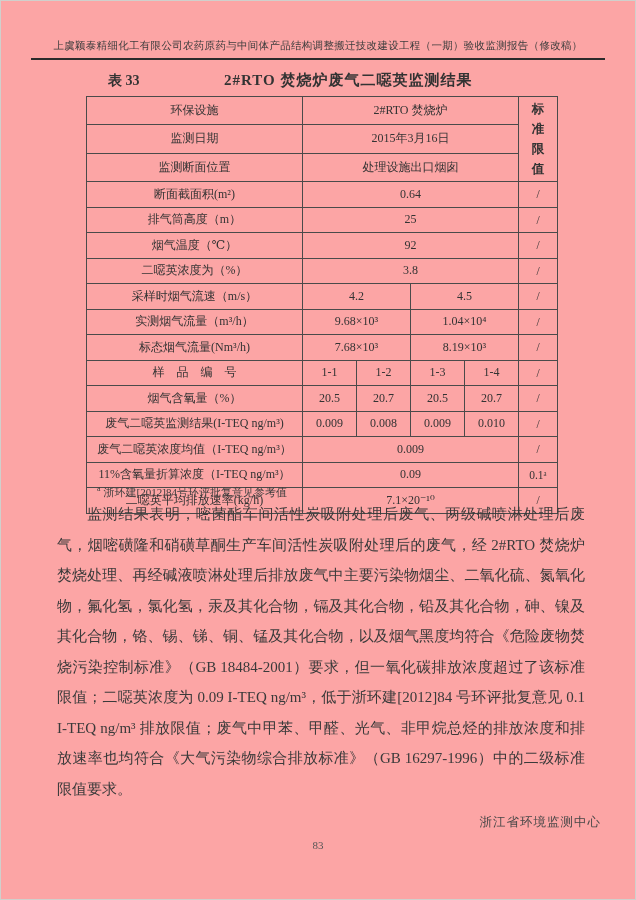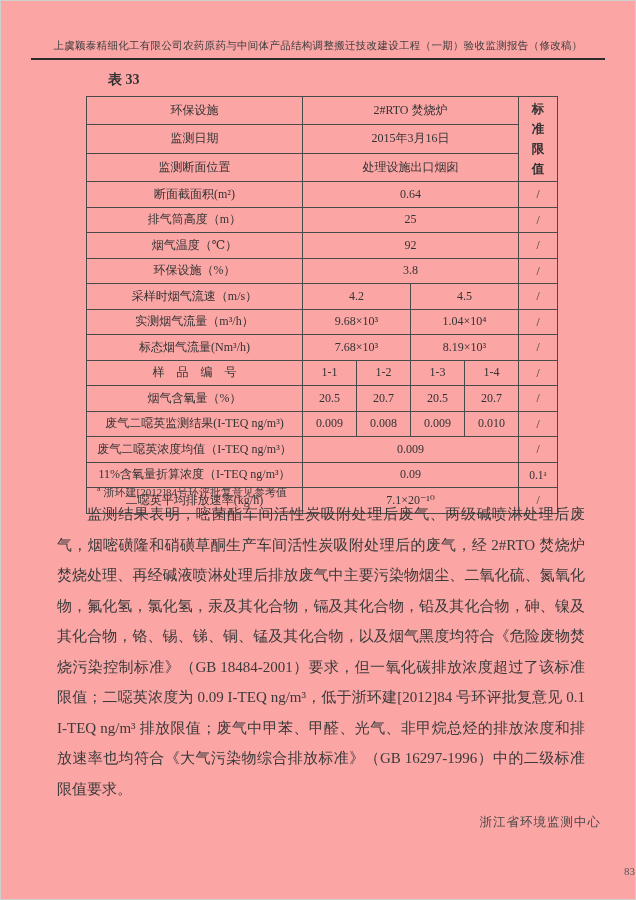--- a/index.html
+++ b/index.html
@@ -39,37 +39,38 @@
   .footnote{
     position:absolute;top:483px;left:96px;font-size:11px;color:#3d3d3d;
   }
   .footnote sup{font-size:8px;margin-right:3px;}
   .body-text{
     position:absolute;top:498px;left:56px;width:528px;
     font-size:15px;line-height:30.5px;text-align:justify;
     text-indent:2em;color:#3a3a3a;
   }
   .footer-page{
-    position:absolute;top:864px;left:0;width:100%;
-    text-align:right;font-size:11px;color:#555;
+    position:absolute;top:838px;left:0;width:100%;
+    text-align:center;font-size:11px;color:#555;
   }
   .footer-org{
     position:absolute;top:813px;right:34px;
     font-size:12.5px;color:#474747;letter-spacing:1px;
   }
 </style>
 </head>
 <body>
 
 <div class="page">
 
   <div class="doc-header">上虞颖泰精细化工有限公司农药原药与中间体产品结构调整搬迁技改建设工程（一期）验收监测报告（修改稿）</div>
 
   <div class="title-row">
     <span class="table-label">表 33</span>
+    <span class="table-title">2#RTO 焚烧炉废气二噁英监测结果</span>
   </div>
 
   <table class="monitor">
     <colgroup>
       <col style="width:216px">
         <col style="width:54px">
         <col style="width:54px">
       <col style="width:54px">
         <col style="width:54px">
         <col style="width:39px">
@@ -97,21 +98,21 @@
           <td class="c-label">排气筒高度（m）</td>
           <td colspan="4">25</td>
           <td class="c-limit">/</td>
         </tr>
         <tr>
           <td class="c-label">烟气温度（℃）</td>
           <td colspan="4">92</td>
           <td class="c-limit">/</td>
         </tr>
         <tr>
-          <td class="c-label">环保设施（%）</td>
+          <td class="c-label">二噁英浓度为（%）</td>
           <td colspan="4">3.8</td>
           <td class="c-limit">/</td>
         </tr>
         <tr>
           <td class="c-label">采样时烟气流速（m/s）</td>
           <td colspan="2">4.2</td>
           <td colspan="2">4.5</td>
           <td class="c-limit">/</td>
         </tr>
         <tr>

